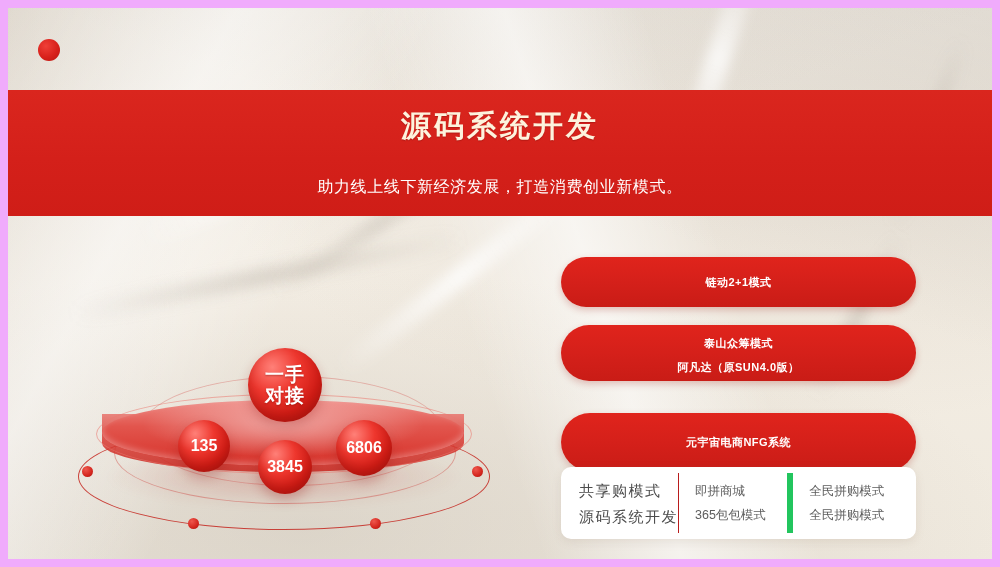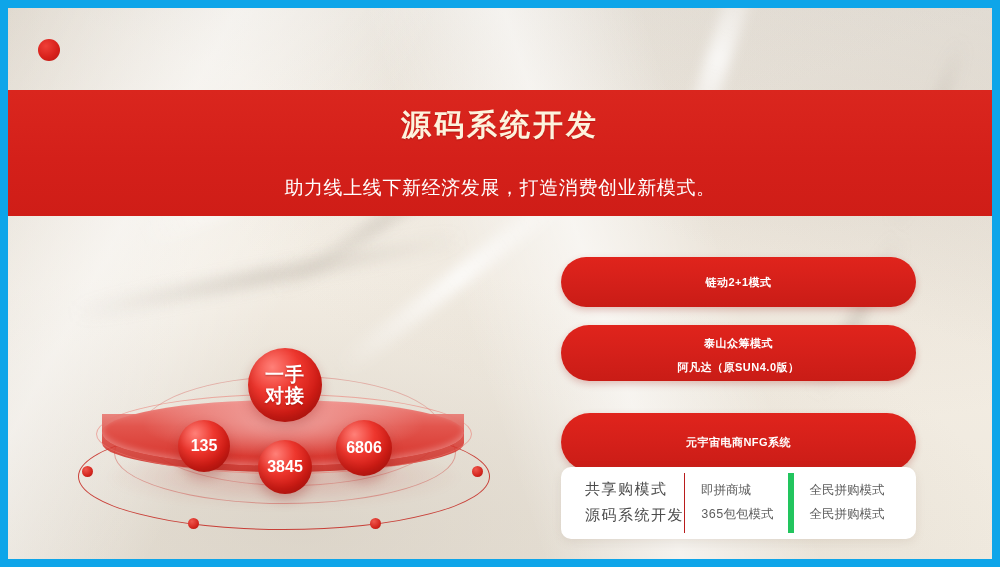--- a/index.html
+++ b/index.html
@@ -9,21 +9,21 @@
   }
   body {
     font-family: "Liberation Sans", "DejaVu Sans", sans-serif;
   }
 
   .poster {
     position: relative;
     width: 1000px;
     height: 567px;
     overflow: hidden;
-    background: #0ea5e9;
+    background: #f0abfc;
     box-sizing: border-box;
   }
 
   
   .frame-inner {
     position: absolute;
     left: 8px;
     top: 8px;
     right: 8px;
     bottom: 8px;
@@ -86,21 +86,21 @@
     font-size: 30px;
     font-weight: bold;
     letter-spacing: 3px;
     color: #fdf3dd;
     margin: 0 0 0 0;
     line-height: 1;
     text-shadow: 0 1px 1px rgba(120,10,5,0.35);
   }
   .banner-sub {
     margin-top: 38px;
-    font-size: 19px;
+    font-size: 16px;
     color: #ffffff;
     letter-spacing: 0.6px;
     line-height: 1;
   }
 
   
   .illus {
     position: absolute;
     left: 60px;
     top: 320px;
@@ -226,22 +226,21 @@
     left: 553px;
     top: 459px;
     width: 355px;
     height: 72px;
     background: #ffffff;
     border-radius: 10px;
     box-shadow: 0 3px 10px rgba(150,120,100,0.14);
     display: flex;
     align-items: stretch;
     box-sizing: border-box;
-    padding: 6px 10px;
-    font-family: Liberation Mono, monospace;
+    padding: 6px 4px;
   }
   .info-col {
     display: flex;
     flex-direction: column;
     justify-content: center;
     gap: 11px;
     box-sizing: border-box;
   }
   .info-col.c1 { width: 115px; padding-left: 14px; }
   .info-col.c2 { width: 112px; padding-left: 16px; border-left: 1px solid #b91c1c; }

